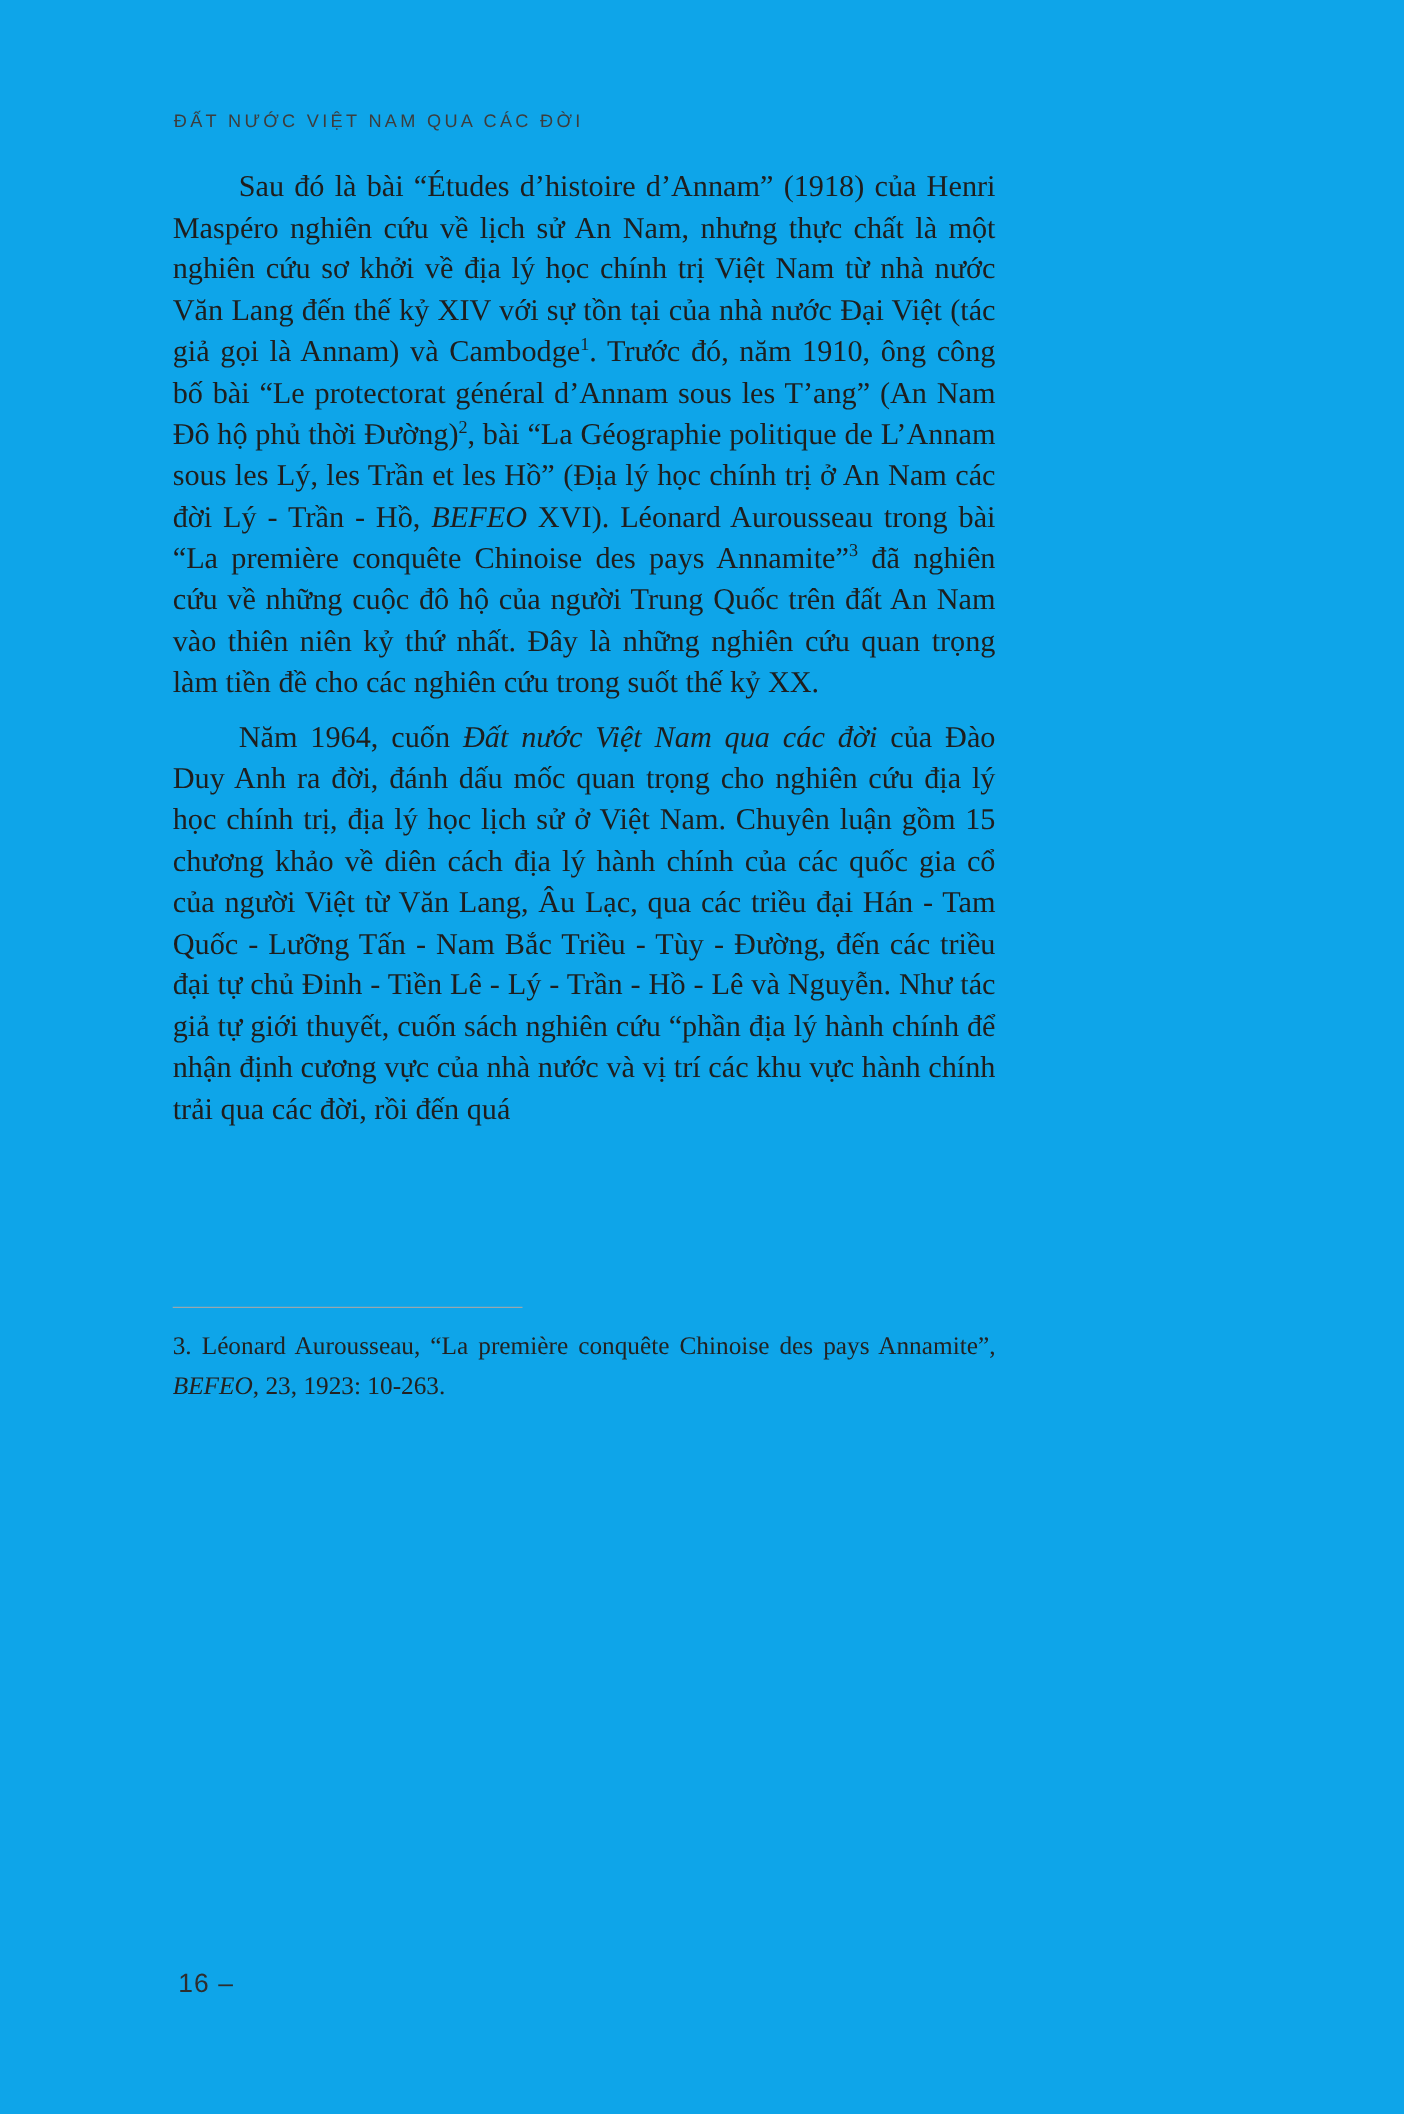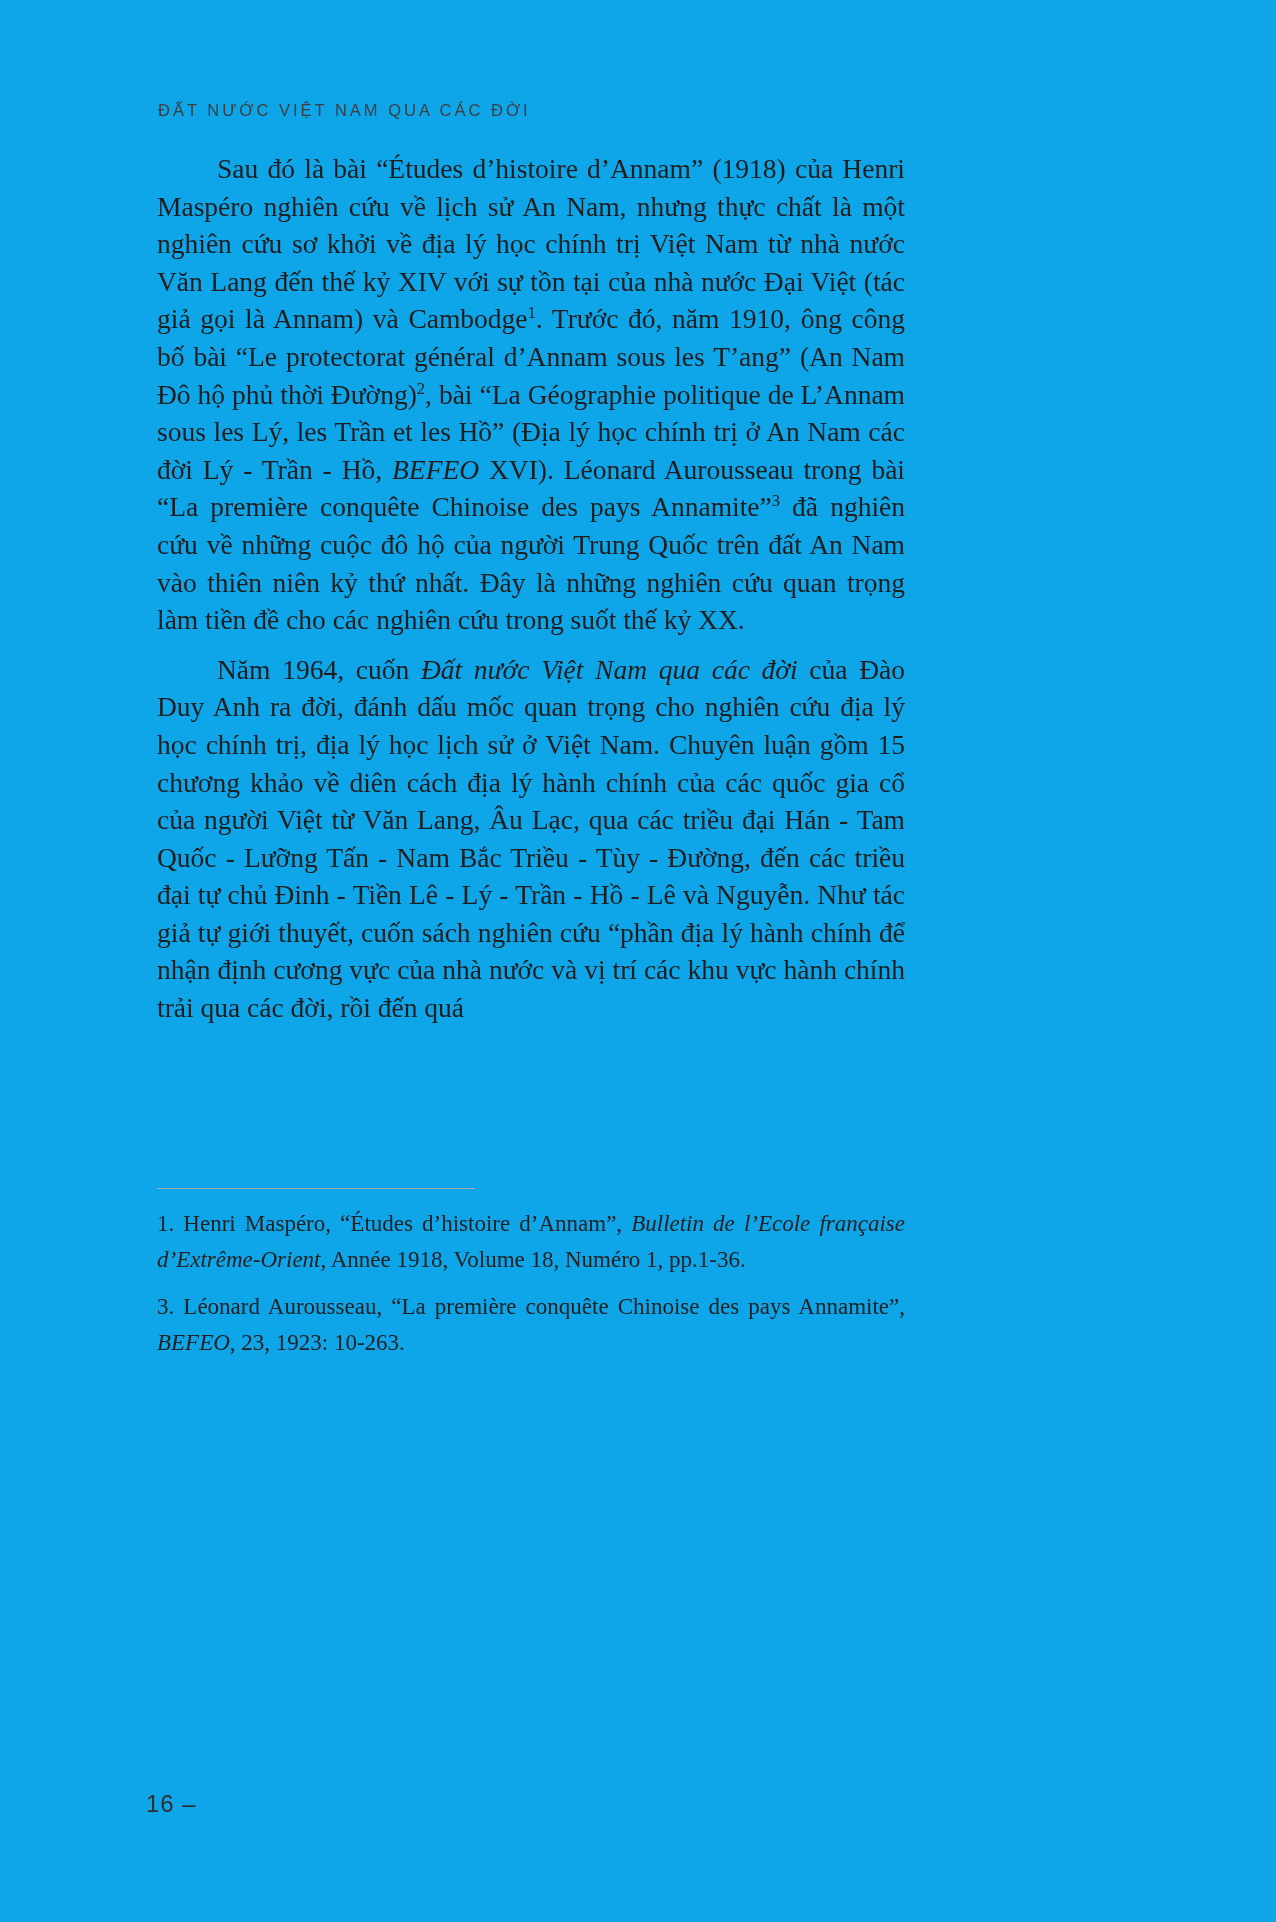--- a/index.html
+++ b/index.html
@@ -69,21 +69,21 @@
   }
   .footnotes p {
     margin: 0;
   }
   .footnotes p + p {
     margin-top: 11px;
   }
   .page-number {
     position: absolute;
     top: 1790px;
-    left: 146px;
+    left: 162px;
     font-family: "Liberation Sans", sans-serif;
     font-size: 24px;
     color: #2e2e2e;
     letter-spacing: 1px;
   }
 </style>
 </head>
 <body>
 
 <div class="page">
@@ -91,19 +91,18 @@
   <div class="running-header">ĐẤT NƯỚC VIỆT NAM QUA CÁC ĐỜI</div>
 
   <div class="body-text">
     <p class="para indent"><span>Sau đó là bài “Études d’histoire d’Annam” (1918) của Henri Maspéro nghiên cứu về lịch sử An Nam, nhưng thực chất là một nghiên cứu sơ khởi về địa lý học chính trị Việt Nam từ nhà nước Văn Lang đến thế kỷ XIV với sự tồn tại của nhà nước Đại Việt (tác giả gọi là Annam) và Cambodge</span><sup>1</sup><span>. Trước đó, năm 1910, ông công bố bài “Le protectorat général d’Annam sous les T’ang” (An Nam Đô hộ phủ thời Đường)</span><sup>2</sup><span>, bài “La Géographie politique de L’Annam sous les Lý, les Trần et les Hồ” (Địa lý học chính trị ở An Nam các đời Lý - Trần - Hồ, </span><i>BEFEO</i><span> XVI). Léonard Aurousseau trong bài “La première conquête Chinoise des pays Annamite”</span><sup>3</sup><span> đã nghiên cứu về những cuộc đô hộ của người Trung Quốc trên đất An Nam vào thiên niên kỷ thứ nhất. Đây là những nghiên cứu quan trọng làm tiền đề cho các nghiên cứu trong suốt thế kỷ XX.</span></p>
     <p class="para indent"><span>Năm 1964, cuốn </span><i>Đất nước Việt Nam qua các đời</i><span> của Đào Duy Anh ra đời, đánh dấu mốc quan trọng cho nghiên cứu địa lý học chính trị, địa lý học lịch sử ở Việt Nam. Chuyên luận gồm 15 chương khảo về diên cách địa lý hành chính của các quốc gia cổ của người Việt từ Văn Lang, Âu Lạc, qua các triều đại Hán - Tam Quốc - Lưỡng Tấn - Nam Bắc Triều - Tùy - Đường, đến các triều đại tự chủ Đinh - Tiền Lê - Lý - Trần - Hồ - Lê và Nguyễn. Như tác giả tự giới thuyết, cuốn sách nghiên cứu “phần địa lý hành chính để nhận định cương vực của nhà nước và vị trí các khu vực hành chính trải qua các đời, rồi đến quá</span></p>
   </div>
 
   <div class="footnote-rule"></div>
 
   <div class="footnotes">
-    <p class="footnote"><span>1. Henri Maspéro, “Études d’histoire d’Annam”, </span><i>Bulletin de l’Ecole française d’Extrême-Orient</i><span>, Année 1918, Volume 18, Numéro 1, pp.1-36.</span></p>
     <p class="footnote"><span>3. Léonard Aurousseau, “La première conquête Chinoise des pays Annamite”, </span><i>BEFEO</i><span>, 23, 1923: 10-263.</span></p>
   </div>
 
   <div class="page-number">16 –</div>
 
 </div>
 
 </body></html>

